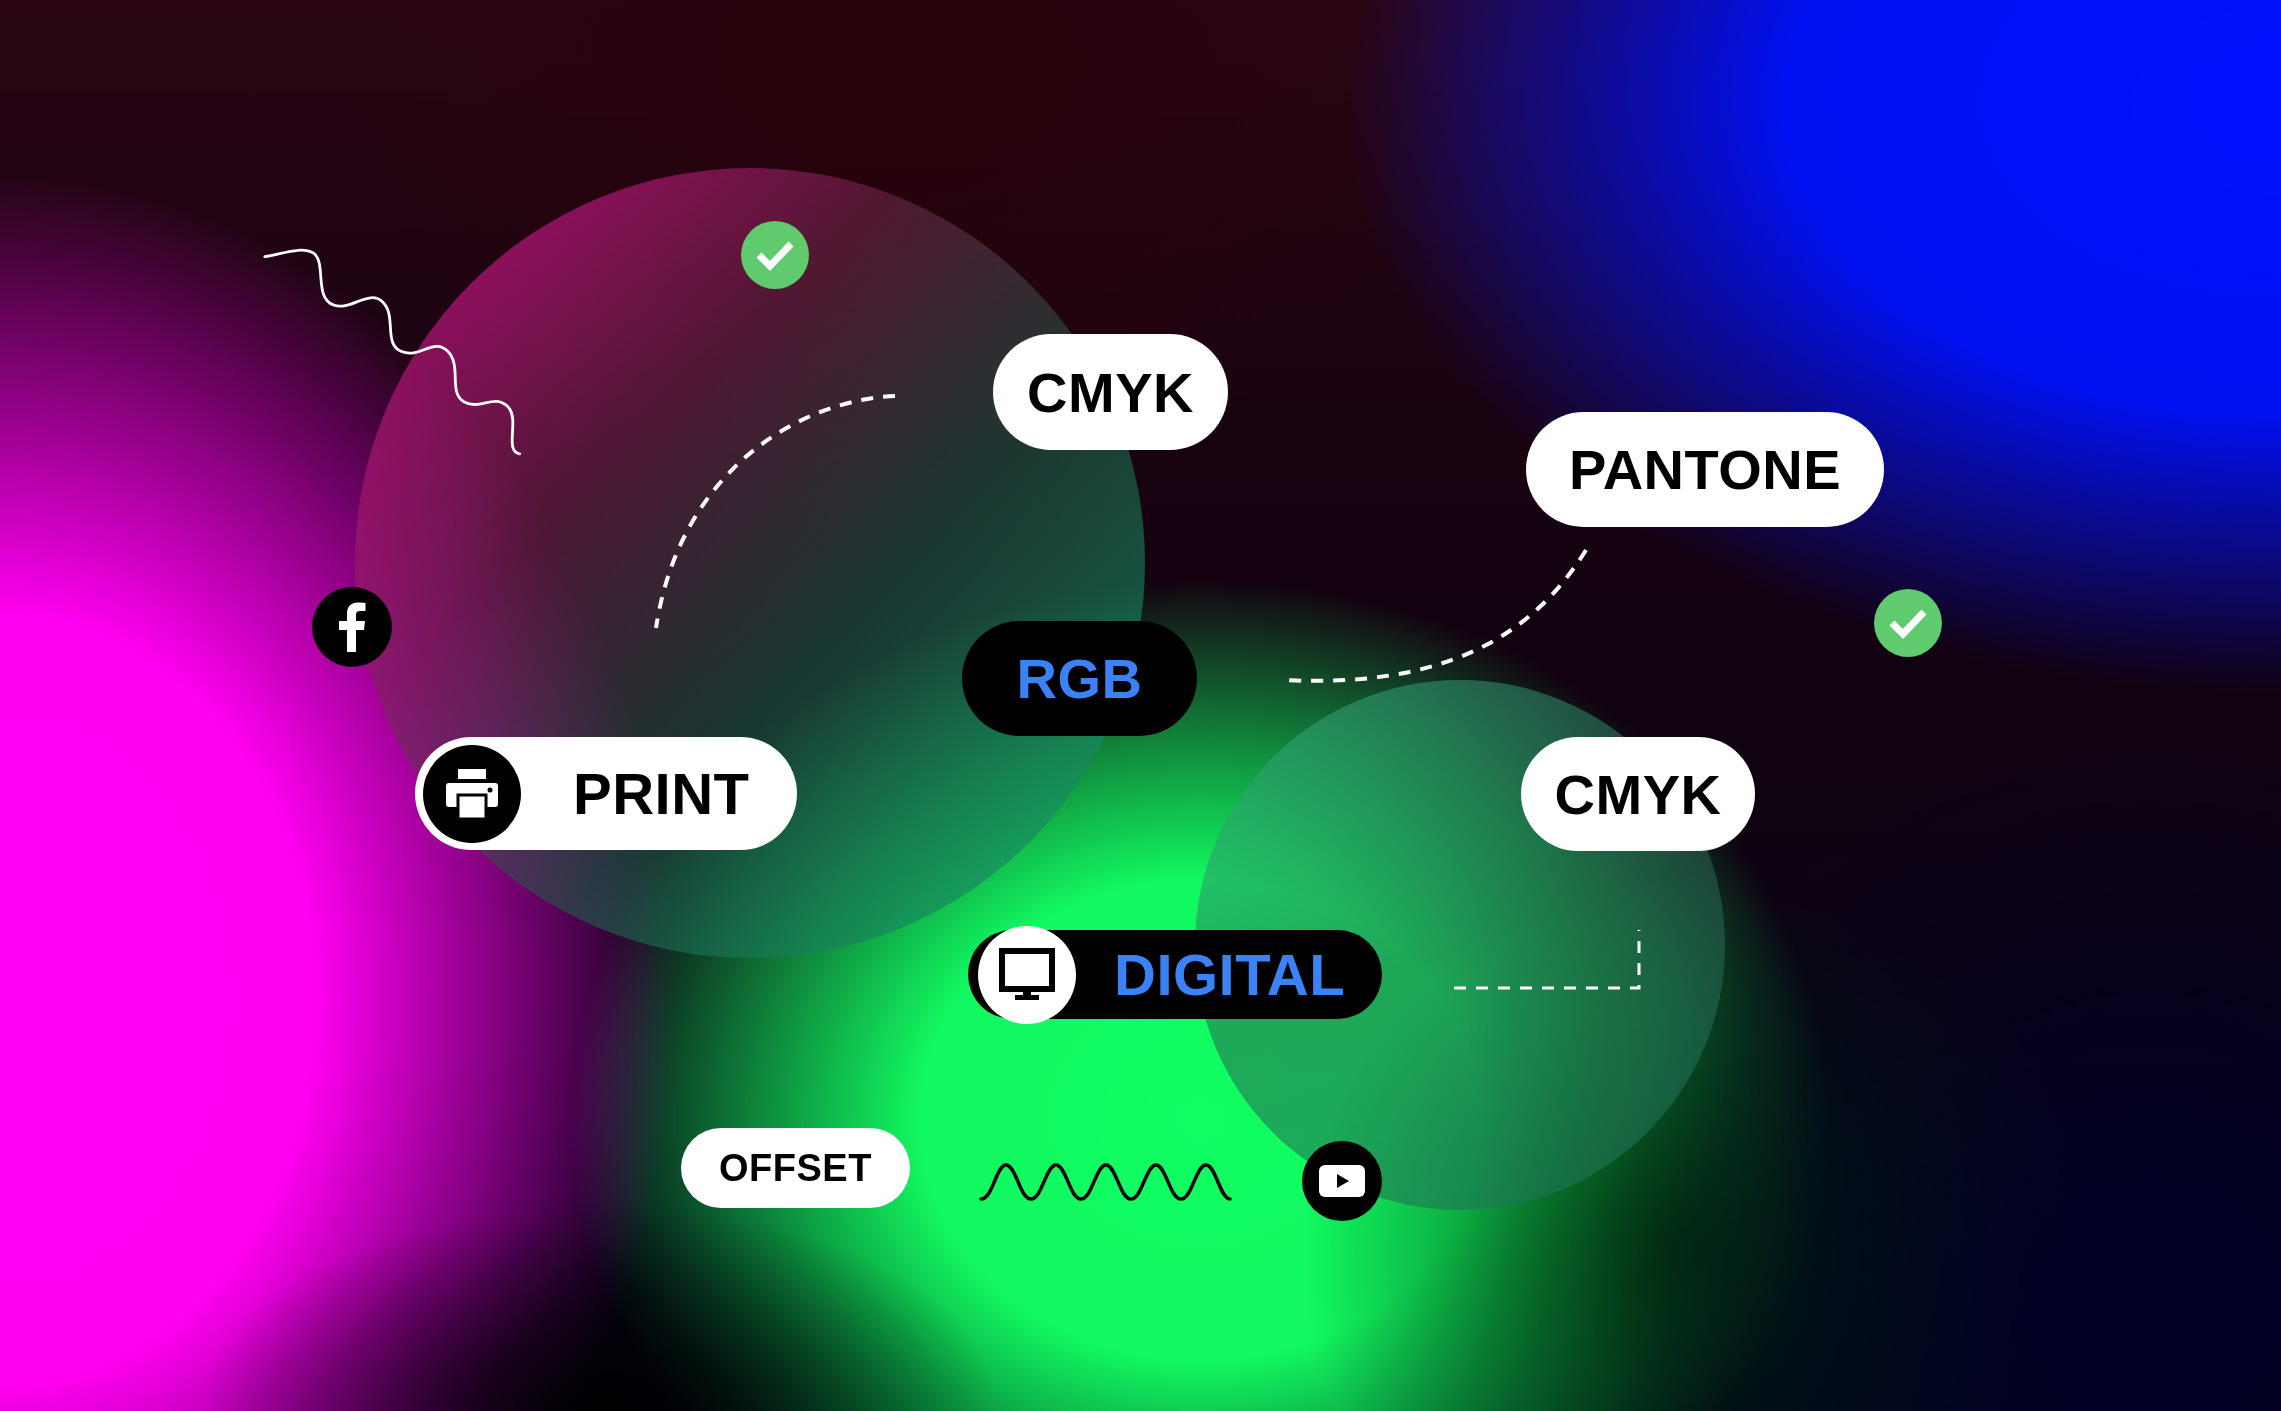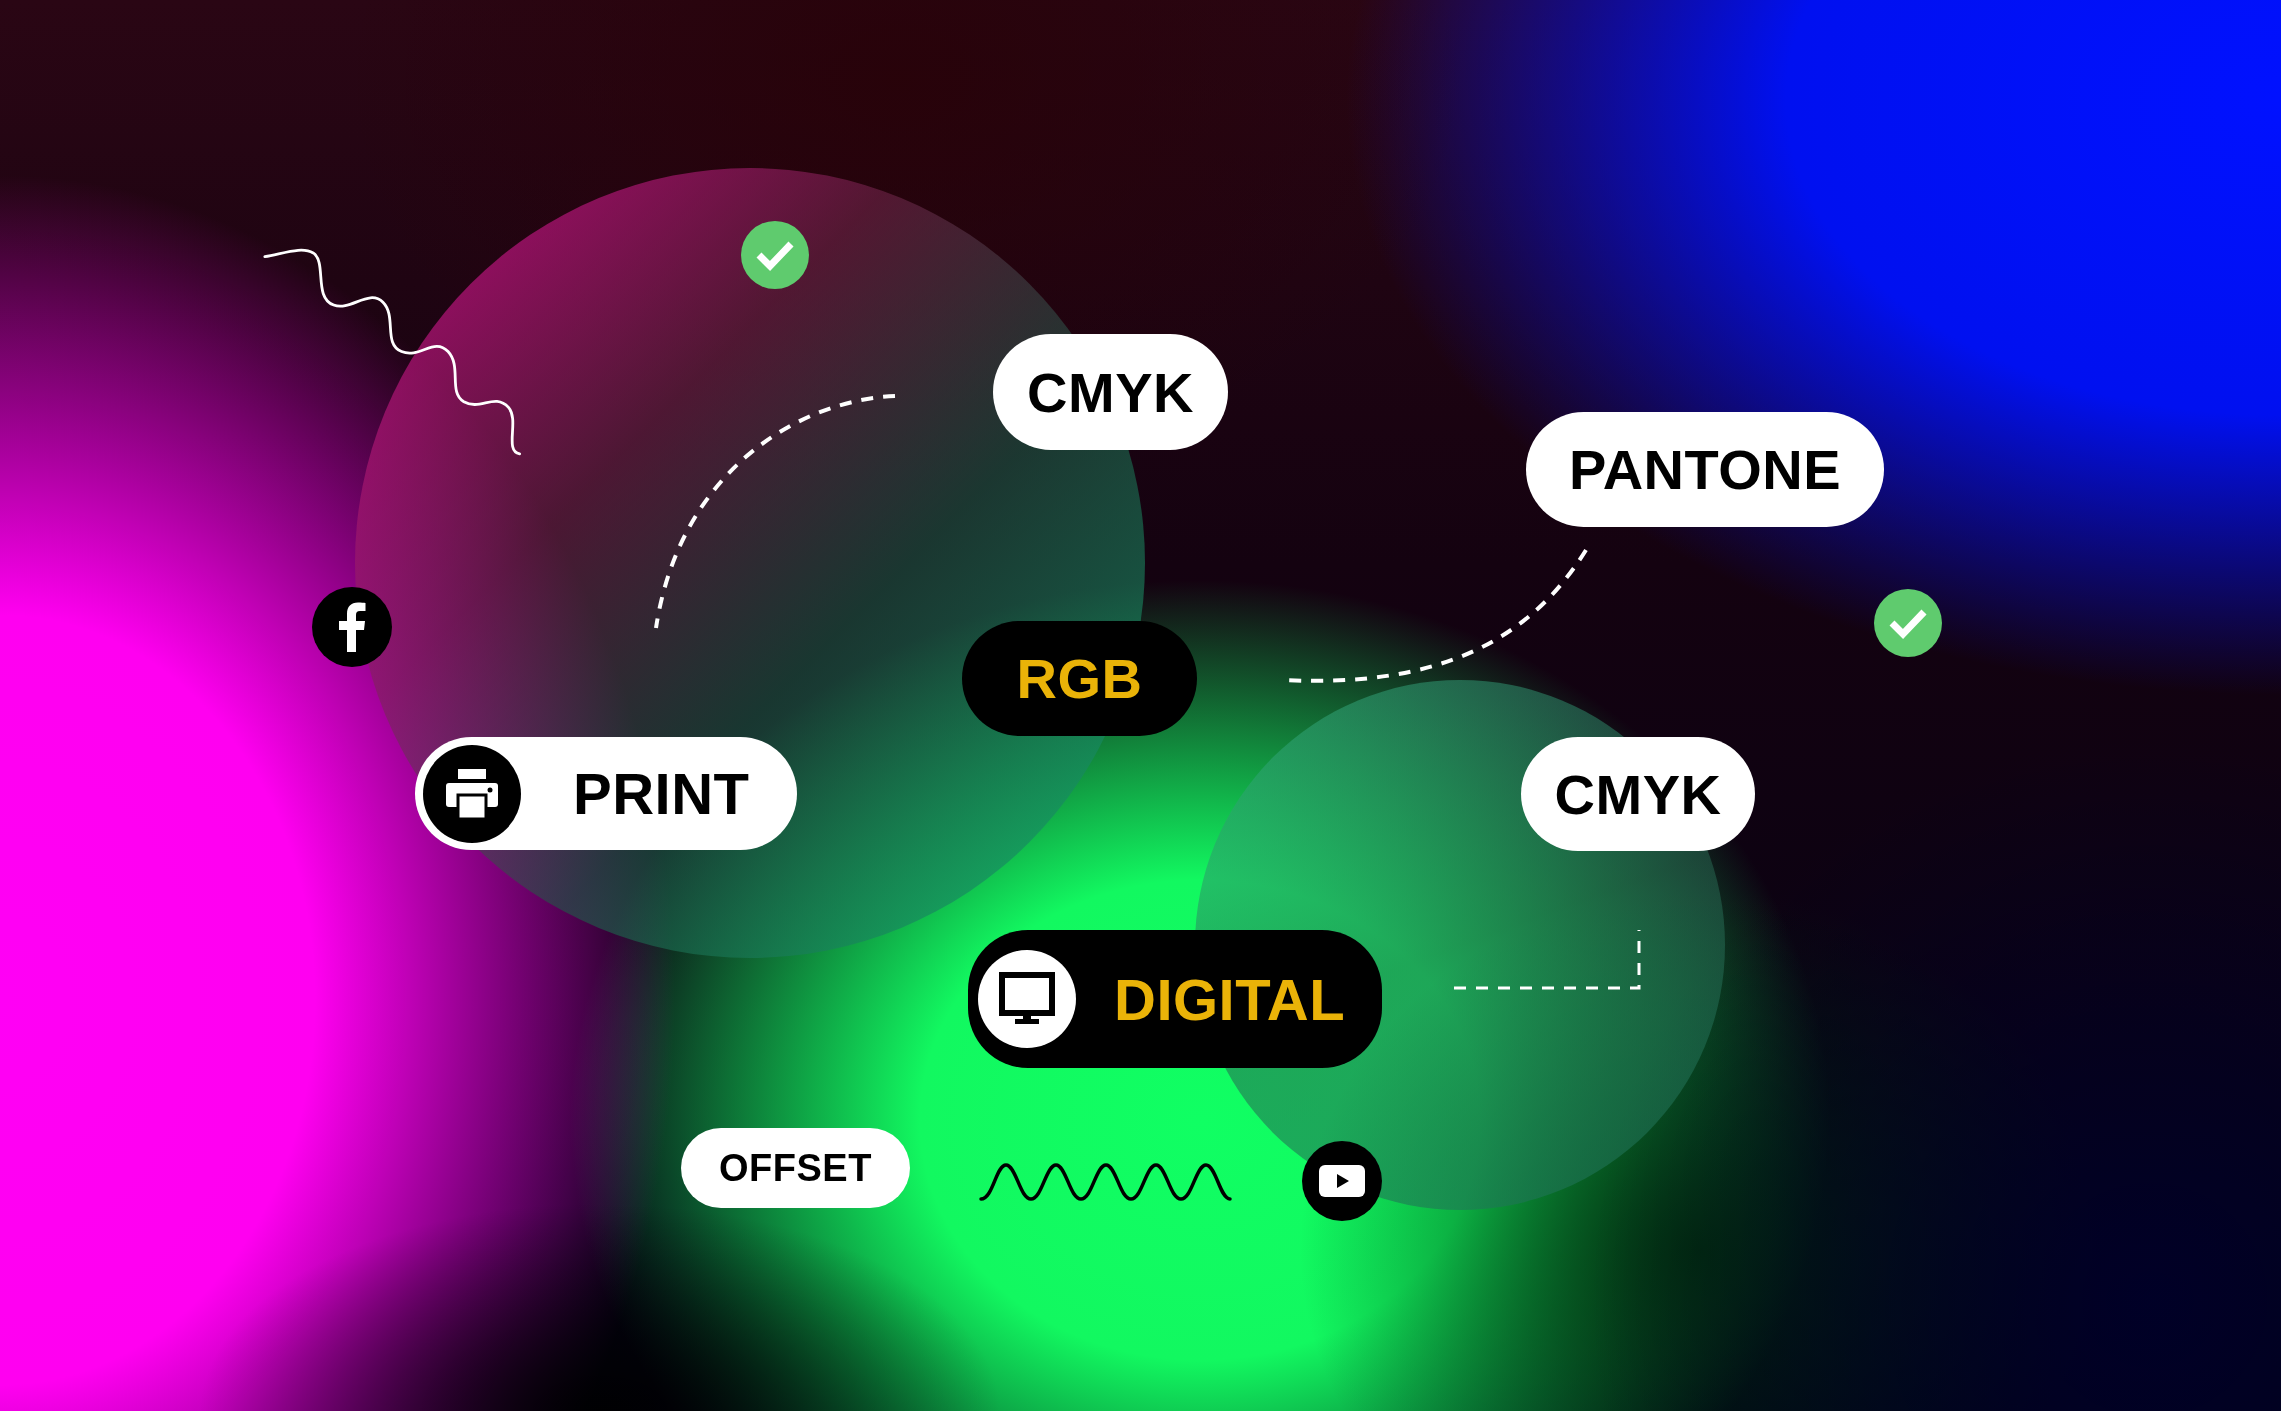--- a/index.html
+++ b/index.html
@@ -26,33 +26,33 @@
     .circle-right {
       left: 1195px; top: 680px; width: 530px; height: 530px;
       background: linear-gradient(160deg, rgba(60,200,150,0.45) 0%, rgba(40,100,80,0.55) 50%, rgba(30,120,90,0.6) 100%);
     }
 
     .pill {
       position: absolute; display: flex; align-items: center; justify-content: center;
       border-radius: 60px; font-weight: 700; letter-spacing: 0.5px; box-sizing: border-box;
     }
     .pill.white { background: #ffffff; color: #000000; }
-    .pill.black { background: #000000; color: #eab308; }
+    .pill.black { background: #000000; color: #3b82f6; }
     .pill .label { display: block; }
 
     .pill-cmyk-top { left: 993px; top: 334px; width: 235px; height: 116px; font-size: 56px; }
     .pill-pantone { left: 1526px; top: 390px; width: 358px; height: 115px; font-size: 56px; margin-top: 22px; }
     .pill-rgb { left: 962px; top: 621px; width: 235px; height: 115px; font-size: 56px; }
     .pill-cmyk-right { left: 1521px; top: 737px; width: 234px; height: 114px; font-size: 56px; }
     .pill-offset { left: 681px; top: 1128px; width: 229px; height: 80px; font-size: 38px; }
 
     .pill-print { left: 415px; top: 737px; width: 382px; height: 113px; font-size: 58px; justify-content: flex-start; padding-left: 8px; }
     .pill-print .icon-circle { width: 98px; height: 98px; border-radius: 50%; background: #000; display: flex; align-items: center; justify-content: center; margin-right: 52px; }
 
-    .pill-digital { left: 968px; top: 930px; width: 414px; height: 138px; font-size: 58px; justify-content: flex-start; padding-left: 10px; }
+    .pill-digital { left: 968px; top: 930px; width: 414px; height: 89px; font-size: 58px; justify-content: flex-start; padding-left: 10px; }
     .pill-digital .icon-circle { width: 98px; height: 98px; border-radius: 50%; background: #fff; display: flex; align-items: center; justify-content: center; margin-right: 38px; }
 
     .round-icon { position: absolute; border-radius: 50%; display: flex; align-items: center; justify-content: center; }
     .fb-icon { left: 312px; top: 587px; width: 80px; height: 80px; background: #000; }
     .yt-icon { left: 1302px; top: 1141px; width: 80px; height: 80px; background: #000; }
     .check-icon { width: 68px; height: 68px; background: #5fcb6e; }
     .check-top { left: 741px; top: 221px; }
     .check-right { left: 1874px; top: 589px; }
 
     svg.overlay { position: absolute; left: 0; top: 0; width: 2281px; height: 1411px; pointer-events: none; }

